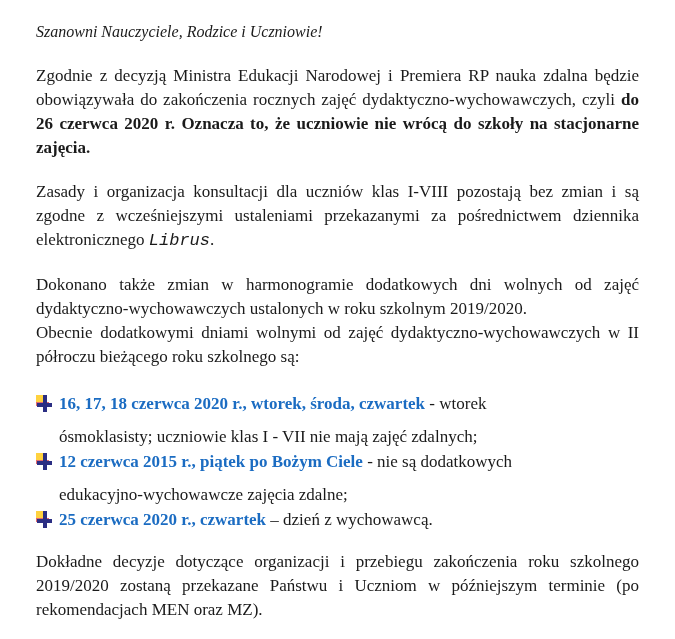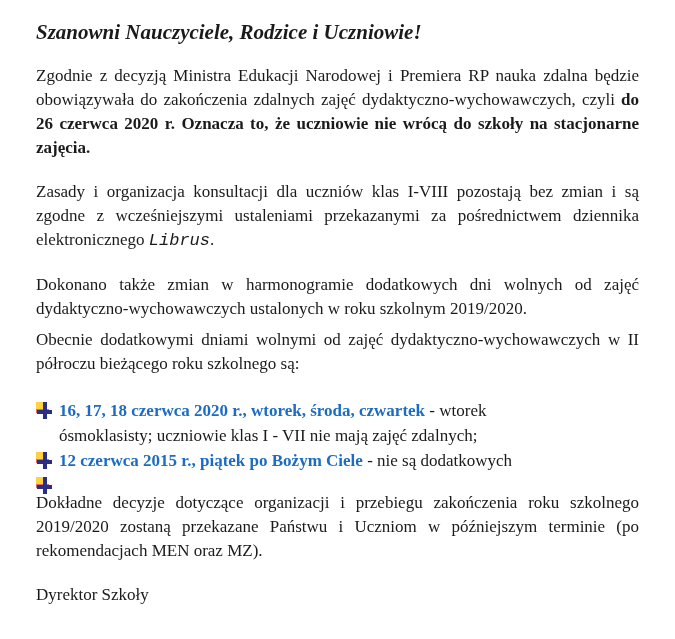--- a/index.html
+++ b/index.html
@@ -8,54 +8,54 @@
     box-sizing: border-box;
     background: #ffffff;
     overflow: hidden;
     padding: 20px 36px 0 36px;
     font-family: "Liberation Serif", "DejaVu Serif", serif;
     font-size: 17px;
     line-height: 24px;
     color: #1a1a1a;
   }
   .heading {
-    font-weight: bold;
+    font-weight: normal;
     font-style: italic;
-    font-size: 21px;
+    font-size: 16px;
     margin: 0 0 20px 0;
   }
   p.para { margin: 0 0 20px 0; text-align: justify; }
-  p.para.no-gap { margin-bottom: 7px; }
+  p.para.no-gap { margin-bottom: 0; }
   p.para.small-gap { margin-bottom: 22px; }
   .bold { font-weight: bold; }
   .italic { font-style: italic; font-family: Liberation Mono, monospace; }
   .free-days-list { margin: 0 0 18px 0; }
   .list-item {
     position: relative;
     padding-left: 23px;
     line-height: 25px;
     text-align: left;
   }
   .bullet {
     position: absolute;
     left: 0; top: 4px;
     width: 17px; height: 18px;
     display: inline-block;
   }
   .blue-lead { font-weight: bold; color: #1B6CC2; }
-  .wrap-line { display: block; }
+  .wrap-line { display: block; margin-top: 8px; }
   .wrap-line:empty { display: none; }
   .signature { margin: 0 0 0 0; }
 </style>
 </head>
 <body>
 
 <h1 class="heading">Szanowni Nauczyciele, Rodzice i Uczniowie!</h1>
 
-<p class="para"><span>Zgodnie z decyzją Ministra Edukacji Narodowej i Premiera RP nauka zdalna będzie obowiązywała do zakończenia zdalnych zajęć dydaktyczno-wychowawczych, czyli </span><span class="bold">do 26 czerwca 2020 r. Oznacza to, że uczniowie nie wrócą do szkoły na stacjonarne zajęcia.</span></p>
+<p class="para"><span>Zgodnie z decyzją Ministra Edukacji Narodowej i Premiera RP nauka zdalna będzie obowiązywała do zakończenia rocznych zajęć dydaktyczno-wychowawczych, czyli </span><span class="bold">do 26 czerwca 2020 r. Oznacza to, że uczniowie nie wrócą do szkoły na stacjonarne zajęcia.</span></p>
 
 <p class="para"><span>Zasady i organizacja konsultacji dla uczniów klas I-VIII pozostają bez zmian i są zgodne z wcześniejszymi ustaleniami przekazanymi za pośrednictwem dziennika elektronicznego </span><span class="italic">Librus</span><span>.</span></p>
 
 <p class="para no-gap">Dokonano także zmian w harmonogramie dodatkowych dni wolnych od zajęć dydaktyczno-wychowawczych ustalonych w roku szkolnym 2019/2020.</p>
 <p class="para small-gap">Obecnie dodatkowymi dniami wolnymi od zajęć dydaktyczno-wychowawczych w II półroczu bieżącego roku szkolnego są:</p>
 
 <div class="free-days-list">
 
   <div class="list-item">
     <span class="bullet">
@@ -71,31 +71,32 @@
 
   <div class="list-item">
     <span class="bullet">
       <svg width="17" height="18" viewBox="0 0 17 18" xmlns="http://www.w3.org/2000/svg">
         <rect x="0" y="0" width="8" height="9" fill="#FFD23F"></rect>
         <rect x="0" y="7" width="13" height="4" fill="#E06A6F"></rect>
         <rect x="7" y="0" width="4" height="17" fill="#2B2E83"></rect>
         <rect x="1" y="8" width="15" height="4" fill="#2B2E83"></rect>
       </svg>
     </span>
-    <span><span class="blue-lead">12 czerwca 2015 r., piątek po Bożym Ciele</span><span> - nie są dodatkowych</span></span>
+    <span><span class="blue-lead">12 czerwca 2015 r., piątek po Bożym Ciele</span><span> - nie są dodatkowych</span><span class="wrap-line">edukacyjno-wychowawcze zajęcia zdalne;</span></span>
   </div>
 
   <div class="list-item">
     <span class="bullet">
       <svg width="17" height="18" viewBox="0 0 17 18" xmlns="http://www.w3.org/2000/svg">
         <rect x="0" y="0" width="8" height="9" fill="#FFD23F"></rect>
         <rect x="0" y="7" width="13" height="4" fill="#E06A6F"></rect>
         <rect x="7" y="0" width="4" height="17" fill="#2B2E83"></rect>
         <rect x="1" y="8" width="15" height="4" fill="#2B2E83"></rect>
       </svg>
     </span>
+    <span><span class="blue-lead">25 czerwca 2020 r., czwartek</span><span> – dzień z wychowawcą.</span></span>
   </div>
 
 </div>
 
 <p class="para">Dokładne decyzje dotyczące organizacji i przebiegu zakończenia roku szkolnego 2019/2020 zostaną przekazane Państwu i Uczniom w późniejszym terminie (po rekomendacjach MEN oraz MZ).</p>
 
 <p class="signature">Dyrektor Szkoły</p>
 
 </body></html>

